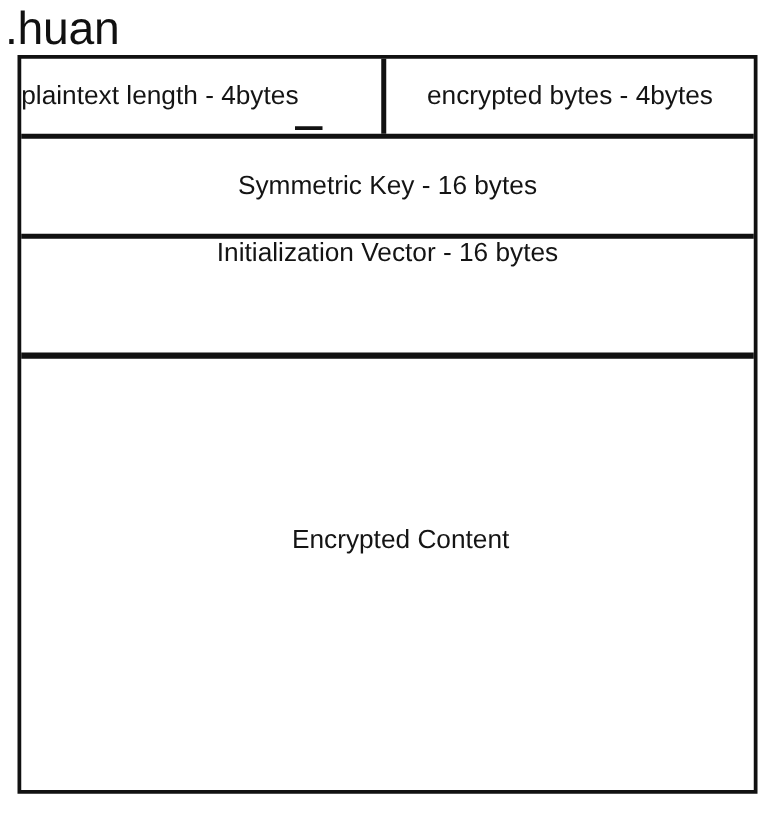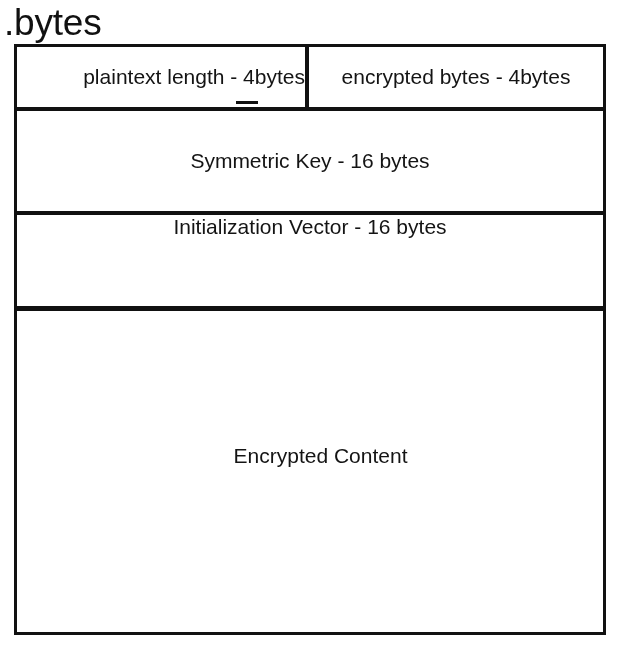--- a/index.html
+++ b/index.html
@@ -64,35 +64,35 @@
   #row-lengths {
     height: 64px;
     border-bottom: 4px solid #111111;
   }
   #cell-plaintext-length {
     box-sizing: border-box;
     width: 292px;
     height: 100%;
     display: flex;
     align-items: center;
-    justify-content: flex-end;
+    justify-content: flex-start;
     border-right: 4px solid #111111;
   }
   #cell-encrypted-length {
     box-sizing: border-box;
     flex: 1 1 auto;
     height: 100%;
     display: flex;
     align-items: center;
     justify-content: center;
   }
 
   
   #row-symmetric-key {
-    height: 104px;
+    height: 80px;
     border-bottom: 4px solid #111111;
     align-items: center;
     justify-content: center;
   }
 
   
   #row-init-vector {
     height: 96px;
     border-bottom: 5px solid #111111;
     justify-content: center;
@@ -126,21 +126,21 @@
     width: 22px;
     height: 3px;
     background: #111111;
   }
 </style>
 </head>
 <body>
 
 <div id="canvas">
 
-  <div id="doc-title">.bytes</div>
+  <div id="doc-title">.huan</div>
 
   <div id="format-table">
 
     <div class="row" id="row-lengths">
       <div id="cell-plaintext-length">
         <span class="cell-label">plaintext length - 4bytes</span>
       </div>
       <div id="cell-encrypted-length">
         <span class="cell-label">encrypted bytes - 4bytes</span>
       </div>

